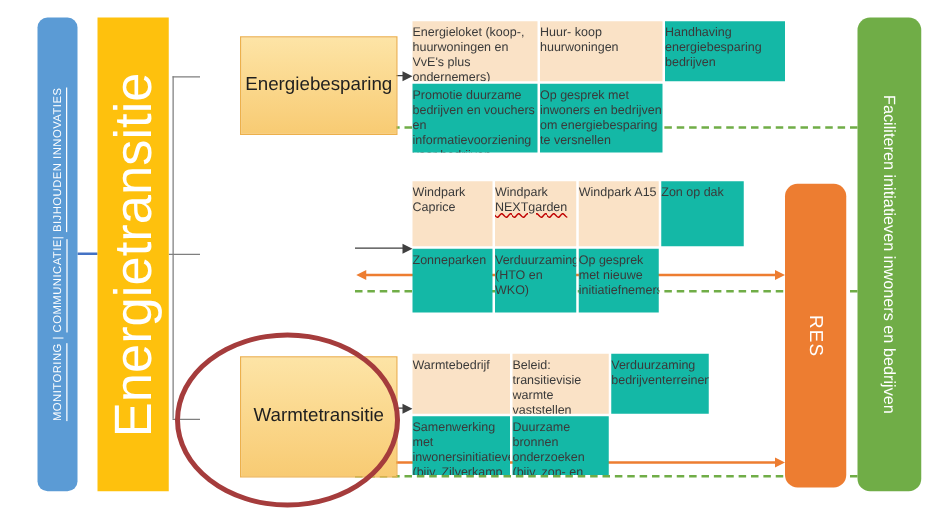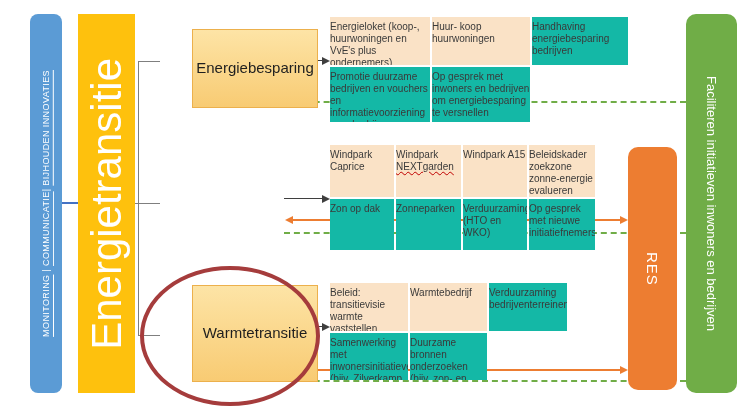--- a/index.html
+++ b/index.html
@@ -118,29 +118,28 @@
       <div class="cell r0">Energieloket (koop-, huurwoningen en VvE's plus ondernemers)</div>
       <div class="cell r0">Huur- koop huurwoningen</div>
       <div class="cell r1">Handhaving energiebesparing bedrijven</div>
       <div class="cell r1">Promotie duurzame bedrijven en vouchers en informatievoorziening voor bedrijven</div>
       <div class="cell r1">Op gesprek met inwoners en bedrijven om energiebesparing te versnellen</div>
     </div>
   <div class="otable" id="table-duurzame-opwek">
       <div class="cell r0">Windpark Caprice</div>
       <div class="cell r0">Windpark <span class="wavy">NEXTgarden</span></div>
       <div class="cell r0">Windpark A15</div>
-      <div class="cell r0">Beleidskader zoekzone zonne-energie evalueren</div>
       <div class="cell r1">Zon op dak</div>
       <div class="cell r1">Zonneparken</div>
       <div class="cell r1">Verduurzaming (HTO en WKO)</div>
       <div class="cell r1">Op gesprek met nieuwe initiatiefnemers</div>
     </div>
   <div class="otable" id="table-warmtetransitie">
+      <div class="cell r0">Warmtebedrijf</div>
       <div class="cell r0">Beleid: transitievisie warmte vaststellen</div>
-      <div class="cell r0">Warmtebedrijf</div>
       <div class="cell r1">Verduurzaming bedrijventerreinen</div>
       <div class="cell r1">Samenwerking met inwonersinitiatieven (bijv. Zilverkamp en Doornenburg)</div>
       <div class="cell r1">Duurzame bronnen onderzoeken (bijv. zon- en <span class="wavy">aquathermie)</span></div>
     </div>
 
   <div class="pillar" id="res-box">
     <div class="vtext-down">RES</div>
   </div>
   <div class="pillar" id="green-rail">
     <div class="vtext-down">Faciliteren initiatieven inwoners en bedrijven</div>

